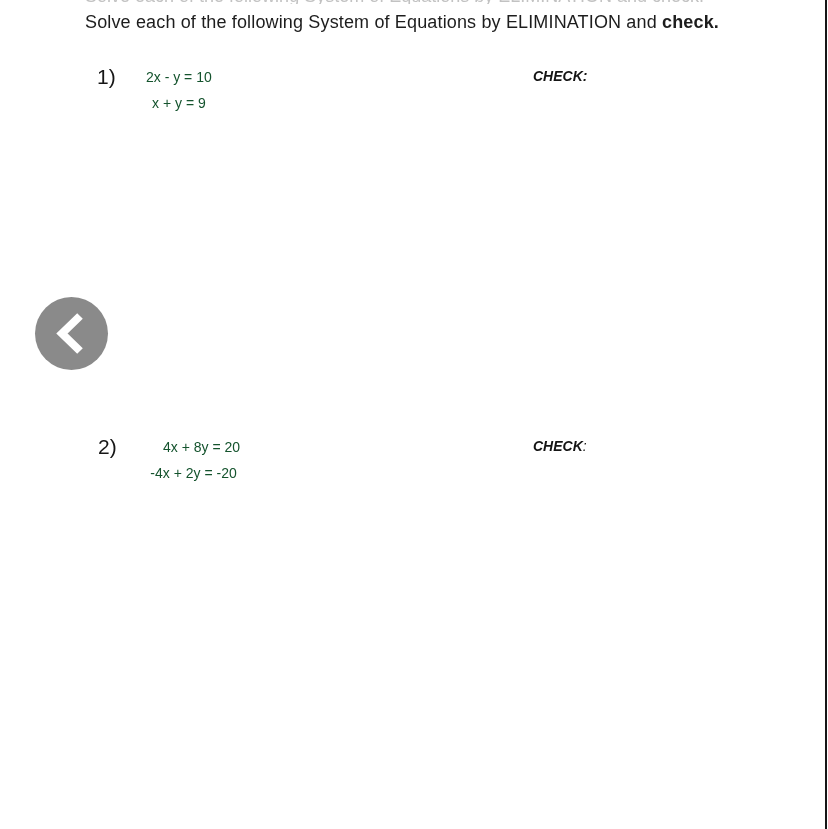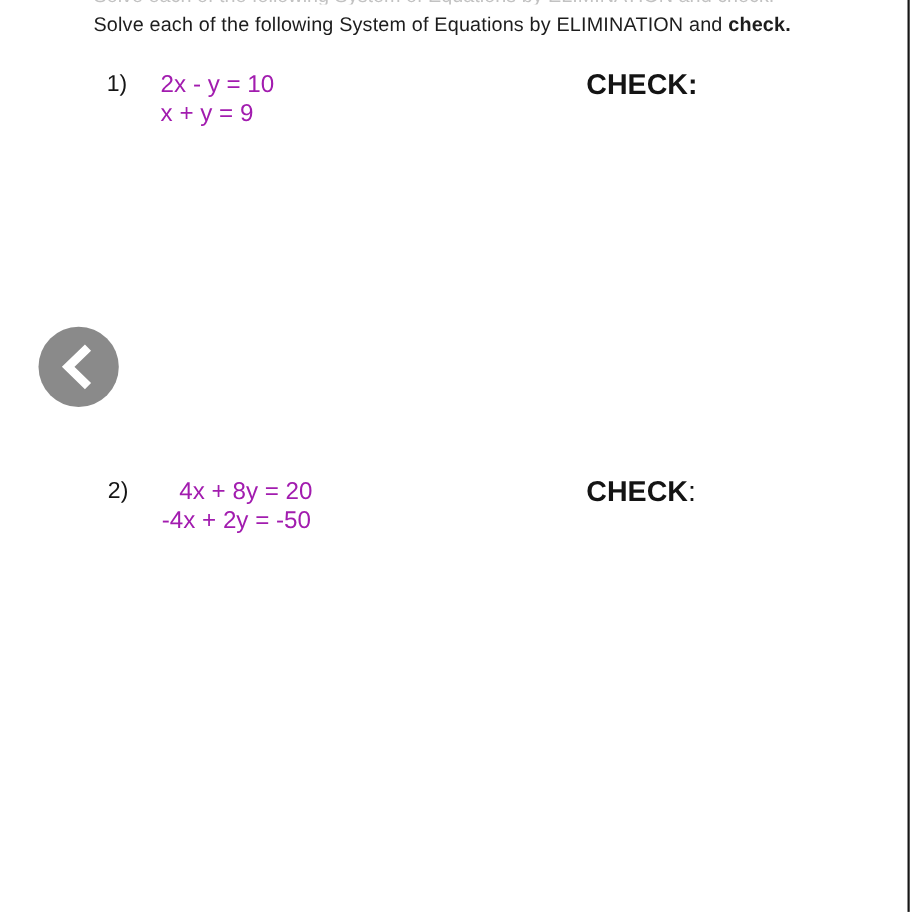--- a/index.html
+++ b/index.html
@@ -36,37 +36,39 @@
   }
   .title .bold { font-weight: bold; }
 
   .prob-number {
     position: absolute;
     font-size: 21px; line-height: 26px;
     color: #161616;
   }
   .equations {
     position: absolute;
-    font-size: 22px; line-height: 26px;
-    color: #a21caf;
+    font-size: 14px; line-height: 26px;
+    color: #14532d;
     white-space: nowrap;
+    text-align: center;
   }
   .equations .eq { display: block; }
   #p1-number   { left: 97px;  top: 64px; }
   #p1-eqs      { left: 146px; top: 64px; }
   #p2-number   { left: 98px;  top: 434px; }
   #p2-eqs      { left: 147px; top: 434px; }
   #p2-eqs .eq-first { margin-left: 16px; }
 
   .check {
     position: absolute; left: 533px;
-    font-size: 26px; line-height: 25px;
+    font-size: 14px; line-height: 25px;
     font-weight: bold;
     color: #141414;
     white-space: nowrap;
+    font-style: italic;
   }
   #p1-check { top: 64px; }
   #p2-check { top: 434px; }
   #p2-check .colon { font-weight: normal; }
 
   .back-button {
     position: absolute; left: 35px; top: 297px;
     width: 73px; height: 73px;
     border-radius: 50%;
     background: #8a8a8a;
@@ -107,19 +109,19 @@
   <span>
     <svg width="73" height="73" viewBox="0 0 73 73">
       <polyline points="45,19 27,36.5 45,54" fill="none" stroke="#ffffff" stroke-width="8" stroke-linecap="butt" stroke-linejoin="miter"></polyline>
     </svg>
   </span>
 </button>
 
 <div class="prob-number" id="p2-number">2)</div>
 <div class="equations" id="p2-eqs">
   <span class="eq eq-first">4x + 8y = 20</span>
-  <span class="eq">-4x + 2y = -50</span>
+  <span class="eq">-4x + 2y = -20</span>
 </div>
 <div class="check" id="p2-check">
   <span>CHECK</span><span class="colon">:</span>
 </div>
 
 <div class="edge-line" style="background: rgb(22, 22, 22);"></div>
 
 </body></html>

